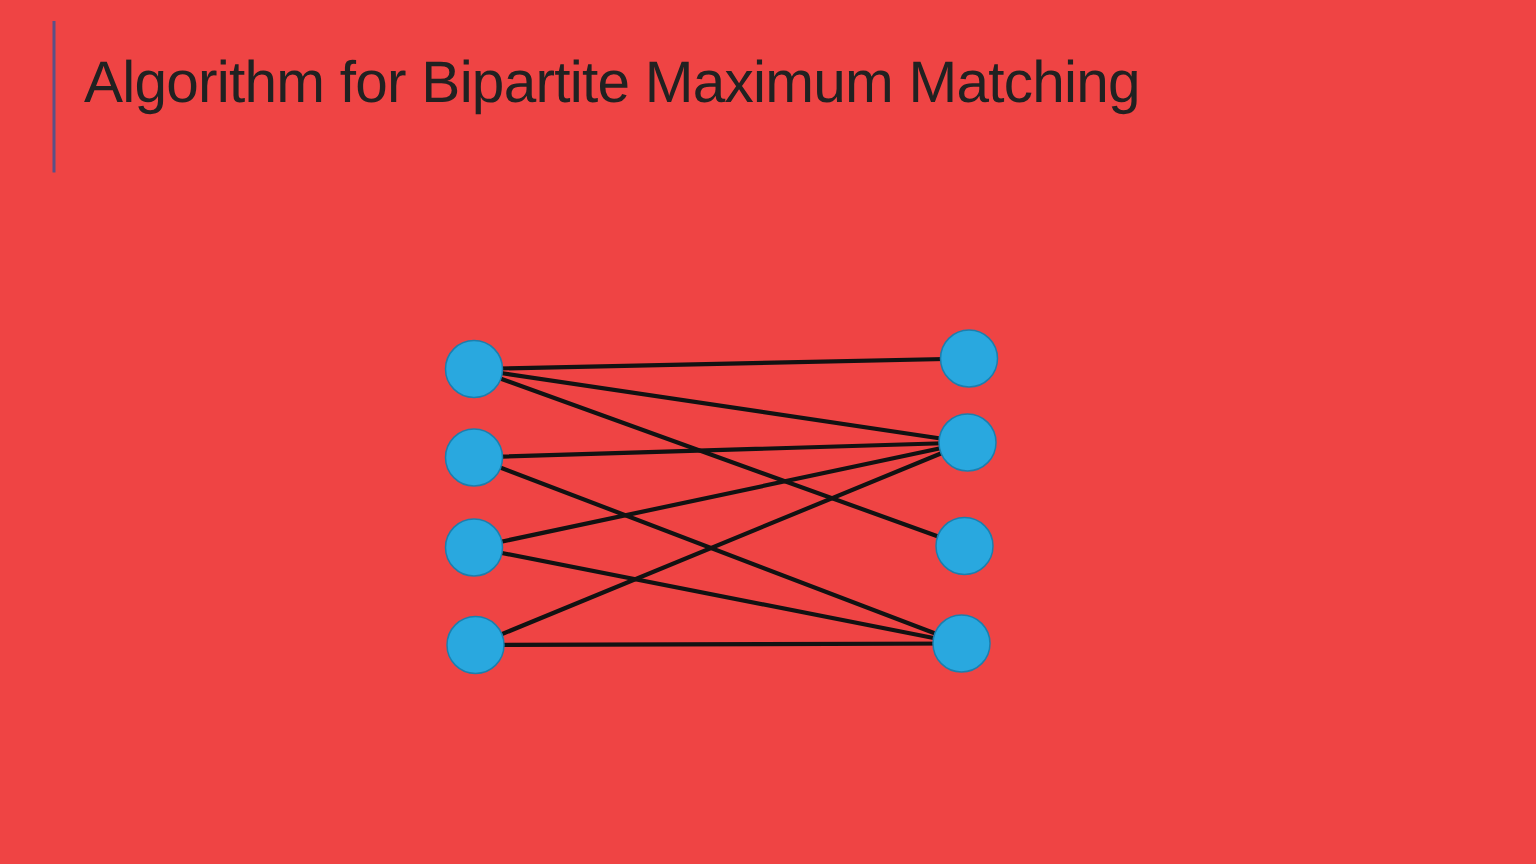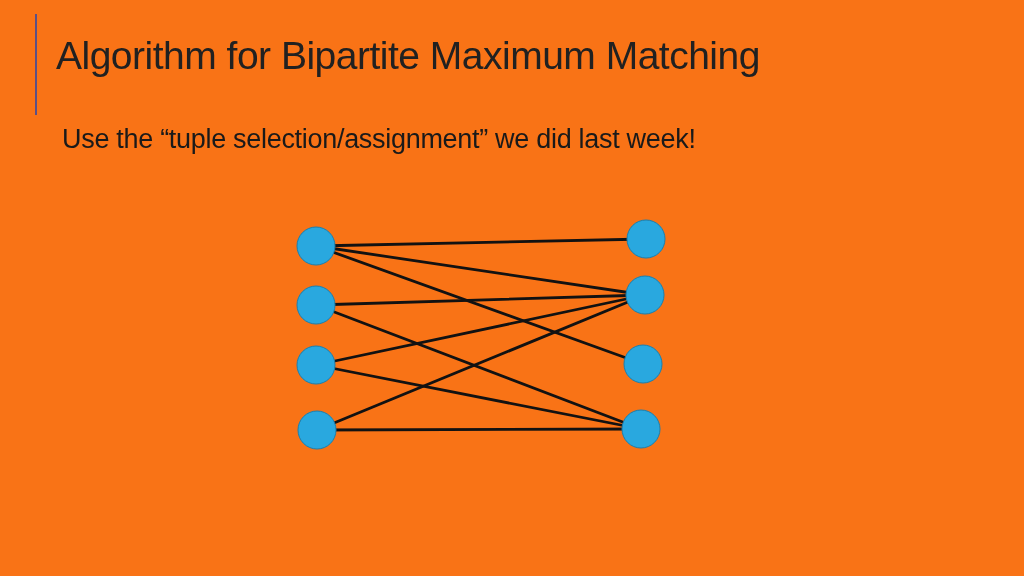--- a/index.html
+++ b/index.html
@@ -4,21 +4,21 @@
 <style>
   html, body {
     margin: 0;
     padding: 0;
     background: #ffffff;
   }
   .slide {
     position: relative;
     width: 1024px;
     height: 576px;
-    background: #f97316;
+    background: #ef4444;
     overflow: hidden;
     font-family: "Liberation Sans", sans-serif;
   }
   .accent-bar {
     position: absolute;
     left: 35px;
     top: 14px;
     width: 2px;
     height: 101px;
     background: #5b5086;
@@ -52,21 +52,20 @@
     width: 1024px;
     height: 576px;
   }
 </style>
 </head>
 <body>
 
 <div class="slide">
   <div class="accent-bar"></div>
   <h1 class="slide-title" style="margin:0;">Algorithm for Bipartite Maximum Matching</h1>
-  <div class="slide-subtitle">Use the “tuple selection/assignment” we did last week!</div>
   <svg class="graph-svg" viewBox="0 0 1024 576" xmlns="http://www.w3.org/2000/svg">
     <g>
         <line x1="316" y1="246" x2="646" y2="239" stroke="#121212" stroke-width="2.8" stroke-linecap="round"></line>
         <line x1="316" y1="246" x2="645" y2="295" stroke="#121212" stroke-width="2.8" stroke-linecap="round"></line>
         <line x1="316" y1="246" x2="643" y2="364" stroke="#121212" stroke-width="2.8" stroke-linecap="round"></line>
         <line x1="316" y1="305" x2="645" y2="295" stroke="#121212" stroke-width="2.8" stroke-linecap="round"></line>
         <line x1="316" y1="305" x2="641" y2="429" stroke="#121212" stroke-width="2.8" stroke-linecap="round"></line>
         <line x1="316" y1="365" x2="645" y2="295" stroke="#121212" stroke-width="2.8" stroke-linecap="round"></line>
         <line x1="316" y1="365" x2="641" y2="429" stroke="#121212" stroke-width="2.8" stroke-linecap="round"></line>
         <line x1="317" y1="430" x2="645" y2="295" stroke="#121212" stroke-width="2.8" stroke-linecap="round"></line>

